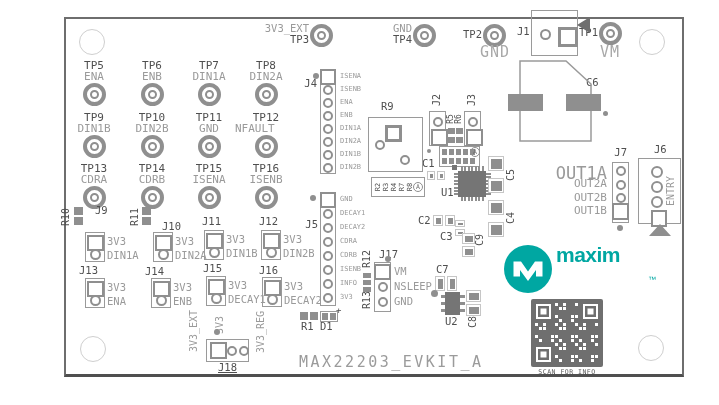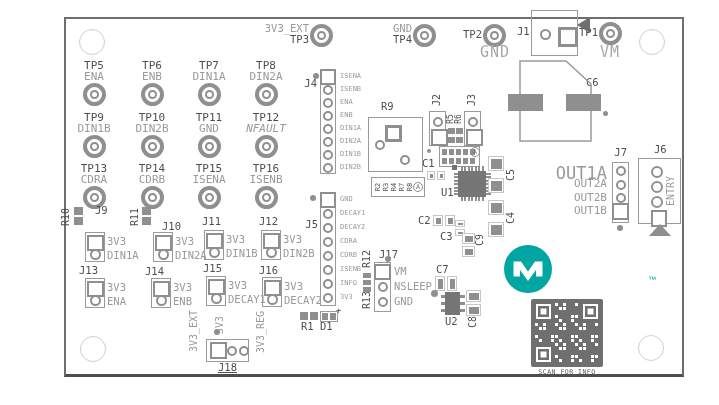--- a/index.html
+++ b/index.html
@@ -21,25 +21,27 @@
     font-size:8px;color:#00a7a2;line-height:1;}
   #qr-box{left:531px;top:299px;width:72px;height:68px;}
   #qr-caption{left:531px;top:369px;width:72px;text-align:center;font-size:6.5px;
     letter-spacing:0.5px;color:#5a5a5a;}
 </style>
 </head>
 <body>
 
 <div id="stage">
   <div class="abs" id="board-border"></div>
+  <div class="abs mono" id="page-title">MAX22203_EVKIT_A</div>
   <div class="abs" id="logo-circle">
     <svg width="48" height="48" viewBox="0 0 48 48">
       <path d="M9.5 31.5 V16.5 H17 L24 26.5 L31 16.5 H38.5 V31.5 H32 V25 L24 36 L16 25 V31.5 Z" fill="#ffffff"></path>
     </svg>
   </div>
+  <div class="abs" id="logo-word1">maxim</div>
   <div class="abs" id="logo-tm">™</div>
   <div class="abs" id="qr-box"><svg width="72" height="68" viewBox="0 0 72 68">
         <rect x="0" y="0" width="72" height="68" rx="2" fill="#6f6f6f"></rect>
         <rect x="4" y="24" width="3" height="3" fill="#fff"></rect>
         <rect x="4" y="36" width="3" height="3" fill="#fff"></rect>
         <rect x="8" y="28" width="3" height="3" fill="#fff"></rect>
         <rect x="8" y="40" width="3" height="3" fill="#fff"></rect>
         <rect x="12" y="24" width="3" height="3" fill="#fff"></rect>
         <rect x="12" y="28" width="3" height="3" fill="#fff"></rect>
         <rect x="20" y="36" width="3" height="3" fill="#fff"></rect>
@@ -127,21 +129,21 @@
     <div class="abs " style="left: 89.5px; top: 141.5px; width: 9px; height: 9px; border-radius: 50%; border: 2.5px solid rgb(143, 143, 143); background: rgb(255, 255, 255);"></div>
     <div class="abs mono dark" style="left: 124px; top: 112px; width: 56px; text-align: center; font-size: 11px;">TP10</div>
     <div class="abs mono gray" style="left: 121px; top: 123px; width: 62px; text-align: center; font-size: 11px;">DIN2B</div>
     <div class="abs " style="left: 140.5px; top: 134.5px; width: 23px; height: 23px; border-radius: 50%; border: 4px solid rgb(143, 143, 143); background: rgb(255, 255, 255);"></div>
     <div class="abs " style="left: 147.5px; top: 141.5px; width: 9px; height: 9px; border-radius: 50%; border: 2.5px solid rgb(143, 143, 143); background: rgb(255, 255, 255);"></div>
     <div class="abs mono dark" style="left: 181px; top: 112px; width: 56px; text-align: center; font-size: 11px;">TP11</div>
     <div class="abs mono gray" style="left: 178px; top: 123px; width: 62px; text-align: center; font-size: 11px;">GND</div>
     <div class="abs " style="left: 197.5px; top: 134.5px; width: 23px; height: 23px; border-radius: 50%; border: 4px solid rgb(143, 143, 143); background: rgb(255, 255, 255);"></div>
     <div class="abs " style="left: 204.5px; top: 141.5px; width: 9px; height: 9px; border-radius: 50%; border: 2.5px solid rgb(143, 143, 143); background: rgb(255, 255, 255);"></div>
     <div class="abs mono dark" style="left: 238px; top: 112px; width: 56px; text-align: center; font-size: 11px;">TP12</div>
-    <div class="abs mono gray" style="left: 235px; top: 123px; width: 62px; text-align: center; font-size: 11px; font-style: italic;">NFAULT</div>
+    <div class="abs mono gray" style="left: 235px; top: 123px; width: 62px; font-size: 11px;">NFAULT</div>
     <div class="abs " style="left: 254.5px; top: 134.5px; width: 23px; height: 23px; border-radius: 50%; border: 4px solid rgb(143, 143, 143); background: rgb(255, 255, 255);"></div>
     <div class="abs " style="left: 261.5px; top: 141.5px; width: 9px; height: 9px; border-radius: 50%; border: 2.5px solid rgb(143, 143, 143); background: rgb(255, 255, 255);"></div>
     <div class="abs mono dark" style="left: 66px; top: 163px; width: 56px; text-align: center; font-size: 11px;">TP13</div>
     <div class="abs mono gray" style="left: 63px; top: 174px; width: 62px; text-align: center; font-size: 11px;">CDRA</div>
     <div class="abs " style="left: 82.5px; top: 185.5px; width: 23px; height: 23px; border-radius: 50%; border: 4px solid rgb(143, 143, 143); background: rgb(255, 255, 255);"></div>
     <div class="abs " style="left: 89.5px; top: 192.5px; width: 9px; height: 9px; border-radius: 50%; border: 2.5px solid rgb(143, 143, 143); background: rgb(255, 255, 255);"></div>
     <div class="abs mono dark" style="left: 124px; top: 163px; width: 56px; text-align: center; font-size: 11px;">TP14</div>
     <div class="abs mono gray" style="left: 121px; top: 174px; width: 62px; text-align: center; font-size: 11px;">CDRB</div>
     <div class="abs " style="left: 140.5px; top: 185.5px; width: 23px; height: 23px; border-radius: 50%; border: 4px solid rgb(143, 143, 143); background: rgb(255, 255, 255);"></div>
     <div class="abs " style="left: 147.5px; top: 192.5px; width: 9px; height: 9px; border-radius: 50%; border: 2.5px solid rgb(143, 143, 143); background: rgb(255, 255, 255);"></div>

